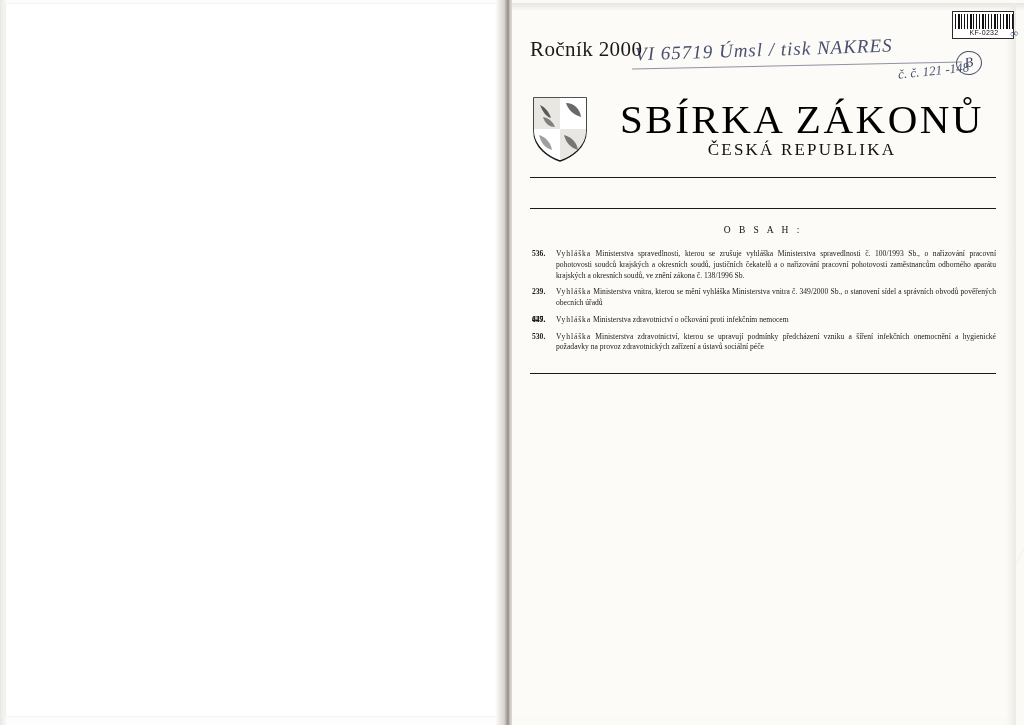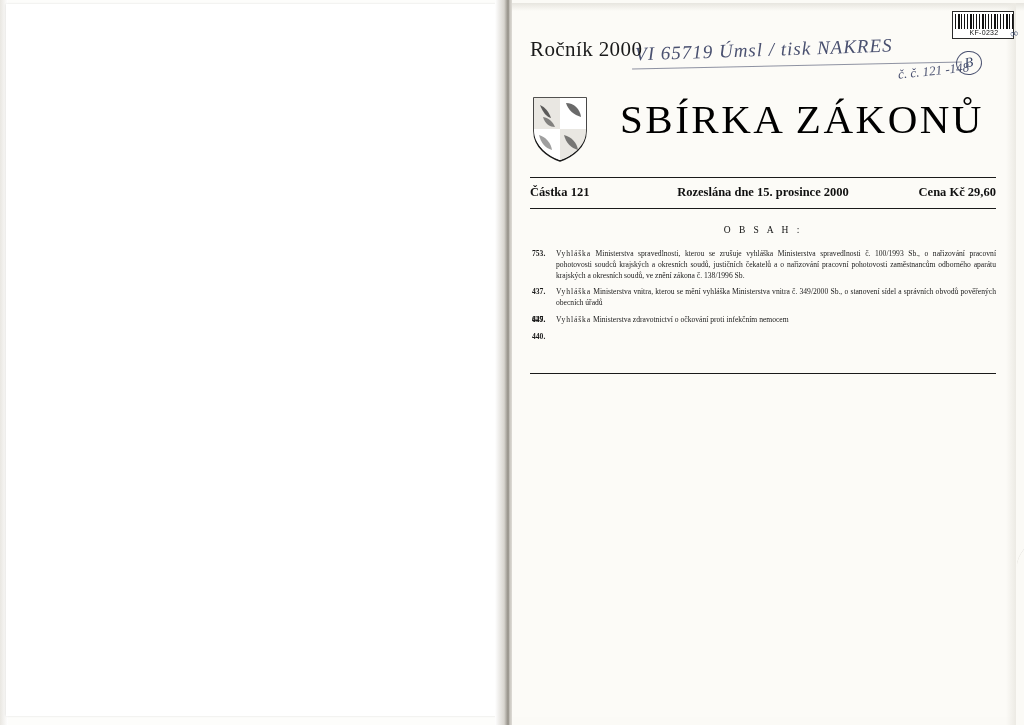--- a/index.html
+++ b/index.html
@@ -346,56 +346,53 @@
 
           <path d="M10 10 c5 2 9 7 11 13 c-4 -1 -8 -5 -11 -13 z" fill="#2b2b2b" opacity=".75"></path>
           <path d="M13 22 c6 1 10 5 12 10 c-5 0 -10 -3 -12 -10 z" fill="#2b2b2b" opacity=".55"></path>
           <path d="M36 8 c8 0 14 6 15 14 c-7 -2 -13 -7 -15 -14 z" fill="#2b2b2b" opacity=".7"></path>
           <path d="M34 40 c8 2 13 8 14 15 c-7 -2 -12 -7 -14 -15 z" fill="#2b2b2b" opacity=".6"></path>
           <path d="M9 40 c7 2 12 8 13 15 c-7 -2 -11 -7 -13 -15 z" fill="#2b2b2b" opacity=".45"></path>
         </svg>
       </div>
 
       <div class="title-main">SBÍRKA ZÁKONŮ</div>
+      <div class="title-sub">ČESKÁ REPUBLIKA</div>
 
       <div class="rule rule-top"></div>
 
-      <div class="issue-row">
-        <span class="issue-left">Částka 121</span>
-        <span class="issue-mid">Rozeslána dne 15. prosince 2000</span>
-        <span class="issue-right">Cena Kč 29,60</span>
-      </div>
 
       <div class="rule rule-bottom"></div>
 
       <div class="obsah">O B S A H :</div>
 
       <div class="toc">
 
         <div class="toc-item">
-          <span class="toc-num">753.</span>
+          <span class="toc-num">536.</span>
           <span class="toc-text"><span class="lead">Vyhláška</span><span> Ministerstva spravedlnosti, kterou se zrušuje vyhláška Ministerstva spravedlnosti č. 100/1993 Sb., o nařizování pracovní pohotovosti soudců krajských a okresních soudů, justičních čekatelů a o nařizování pracovní pohotovosti zaměstnancům odborného aparátu krajských a okresních soudů, ve znění zákona č. 138/1996 Sb.</span></span>
         </div>
 
         <div class="toc-item">
-          <span class="toc-num">437.</span>
+          <span class="toc-num">239.</span>
           <span class="toc-text"><span class="lead">Vyhláška</span><span> Ministerstva vnitra, kterou se mění vyhláška Ministerstva vnitra č. 349/2000 Sb., o stanovení sídel a správních obvodů pověřených obecních úřadů</span></span>
         </div>
 
         <div class="toc-item">
           <span class="toc-num">647.</span>
         </div>
 
         <div class="toc-item">
           <span class="toc-num">439.</span>
           <span class="toc-text"><span class="lead">Vyhláška</span><span> Ministerstva zdravotnictví o očkování proti infekčním nemocem</span></span>
         </div>
 
         <div class="toc-item">
-          <span class="toc-num">440.</span>
+          <span class="toc-num">530.</span>
+          <span class="toc-text"><span class="lead">Vyhláška</span><span> Ministerstva zdravotnictví, kterou se upravují podmínky předcházení vzniku a šíření infekčních onemocnění a hygienické požadavky na provoz zdravotnických zařízení a ústavů sociální péče</span></span>
         </div>
 
       </div>
 
       <div class="rule rule-foot"></div>
 
     </div>
   </div>
 
 </div>

